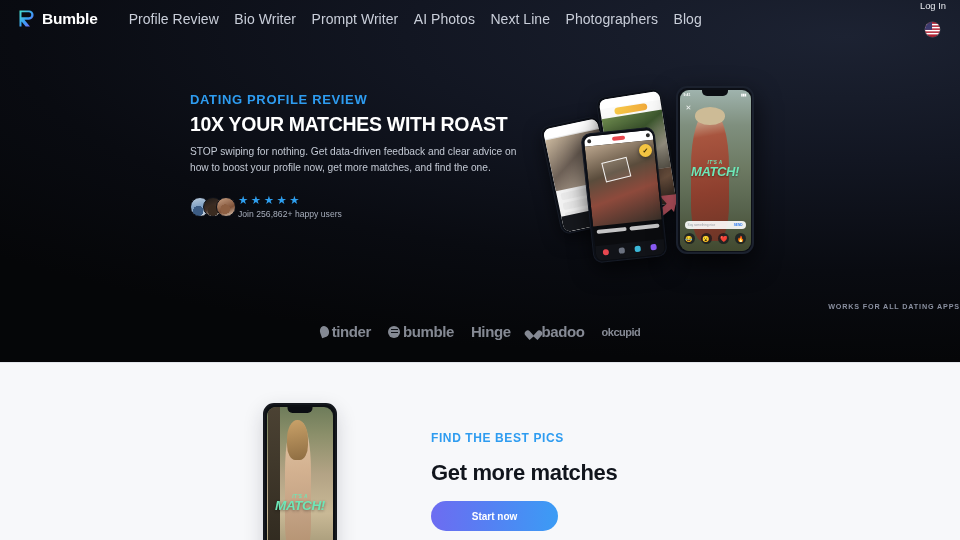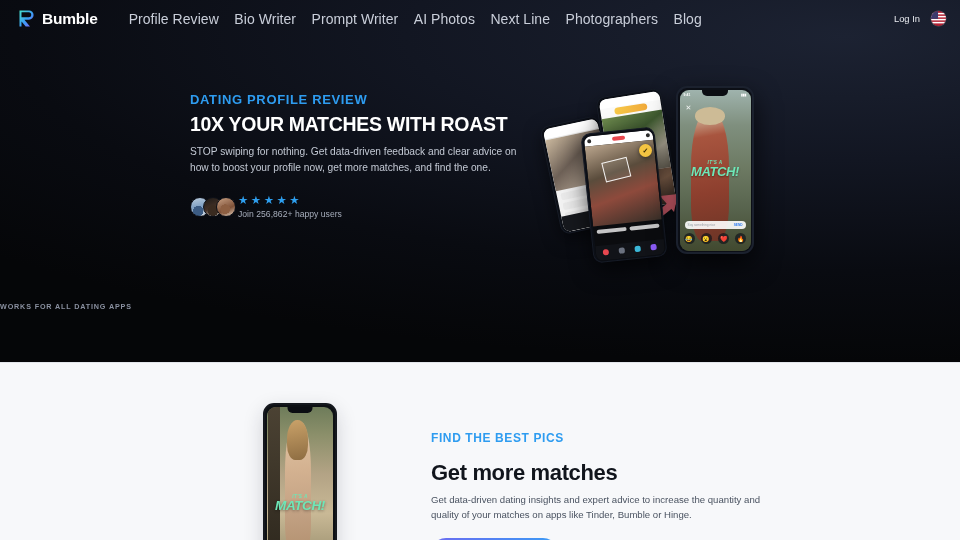--- a/index.html
+++ b/index.html
@@ -30,21 +30,21 @@
   .brand { display:flex; align-items:center; gap:7px; }
   .brand-mark { width:17px; height:19px; display:block; }
   .brand-name {
     color:#fff; font-size:15.5px; font-weight:600; letter-spacing:-0.2px;
   }
   .nav-links { display:flex; align-items:center; gap:15.5px; margin-left:31px; }
   .nav-link {
     color:#c9ced9; font-size:14px; font-weight:400; letter-spacing:0.05px;
     white-space:nowrap; cursor:pointer;
   }
-  .nav-right { margin-left:auto; display:flex; align-items:center; gap:11px; }
+  .nav-right { margin-left:auto; display:flex; align-items:center; gap:11px;flex-direction:column; }
   .login-link { color:#e8eaef; font-size:9.4px; font-weight:500; cursor:pointer; }
   .flag-btn {
     width:15px; height:15px; border-radius:50%; overflow:hidden;
     position:relative; cursor:pointer; flex:none;
     box-shadow:0 0 0 0.5px rgba(255,255,255,.25);
   }
 
   
   .hero-inner {
     position:absolute; left:0; top:0; width:960px; height:362px;
@@ -177,21 +177,21 @@
   .arrow-svg { position:absolute; left:68px; top:102px; width:72px; height:40px; z-index:2; }
 
   
   .check-badge { position:absolute; left:91px; top:60px; width:13px; height:13px;
       border-radius:50%; background:#f5c542; z-index:4;
       display:flex; align-items:center; justify-content:center;
       font-size:7px; color:#3b2c05; font-weight:900;
       box-shadow:0 1px 4px rgba(0,0,0,.5); }
 
   
-  .logos-wrap { position:absolute; left:0; top:302px; width:960px; text-align:left; }
+  .logos-wrap { position:absolute; left:0; top:302px; width:960px; text-align:right; }
   .logos-label { color:#8a90a0; font-size:7.2px; font-weight:600; letter-spacing:0.85px; }
   .logos-row { display:flex; align-items:center; justify-content:center;
                gap:17px; margin-top:12px; }
   .logo-item { display:flex; align-items:center; gap:3px;
                color:#b6bcc9; font-size:15px; font-weight:700; opacity:.72;
                letter-spacing:-0.4px; }
   .logo-tinder-f { width:9px; height:11px; background:#b6bcc9;
       border-radius:50% 50% 50% 0; transform:rotate(-20deg); }
   .logo-bumble-b { width:12px; height:12px; border-radius:50%; background:#b6bcc9;
       position:relative; }
@@ -388,20 +388,40 @@
             <span class="bg-react">❤️</span>
             <span class="bg-react">🔥</span>
           </div>
         </div>
         <div class="bg-notch"></div>
       </div>
     </div>
 
     <div class="logos-wrap">
       <div class="logos-label">WORKS FOR ALL DATING APPS</div>
+      <div class="logos-row">
+        <div class="logo-item">
+          <span class="logo-tinder-f"></span>
+          <span>tinder</span>
+        </div>
+        <div class="logo-item">
+          <span class="logo-bumble-b"></span>
+          <span>bumble</span>
+        </div>
+        <div class="logo-item">
+          <span>Hinge</span>
+        </div>
+        <div class="logo-item">
+          <span class="logo-heart"></span>
+          <span>badoo</span>
+        </div>
+        <div class="logo-item logo-okc">
+          <span>okcupid</span>
+        </div>
+      </div>
     </div>
 
   </div>
 </section>
 
 <section class="light-section">
 
   <div class="lp-phone">
     <div class="lp-scr">
       <div class="lp-tree"></div>
@@ -411,17 +431,16 @@
         <div class="lp-itsa">IT'S A</div>
         <div class="lp-mtxt">MATCH!</div>
       </div>
     </div>
     <div class="lp-notch"></div>
   </div>
 
   <div class="light-inner">
     <div class="eyebrow-light">FIND THE BEST PICS</div>
     <h2 class="light-title">Get more matches</h2>
-    <p class="light-sub">Get data-driven dating insights and expert advice to increase the quantity and quality of your matches on apps like Tinder, Bumble or Hinge.</p>
     <button class="cta-start">Start now</button>
   </div>
 
 </section>
 
 </body></html>

